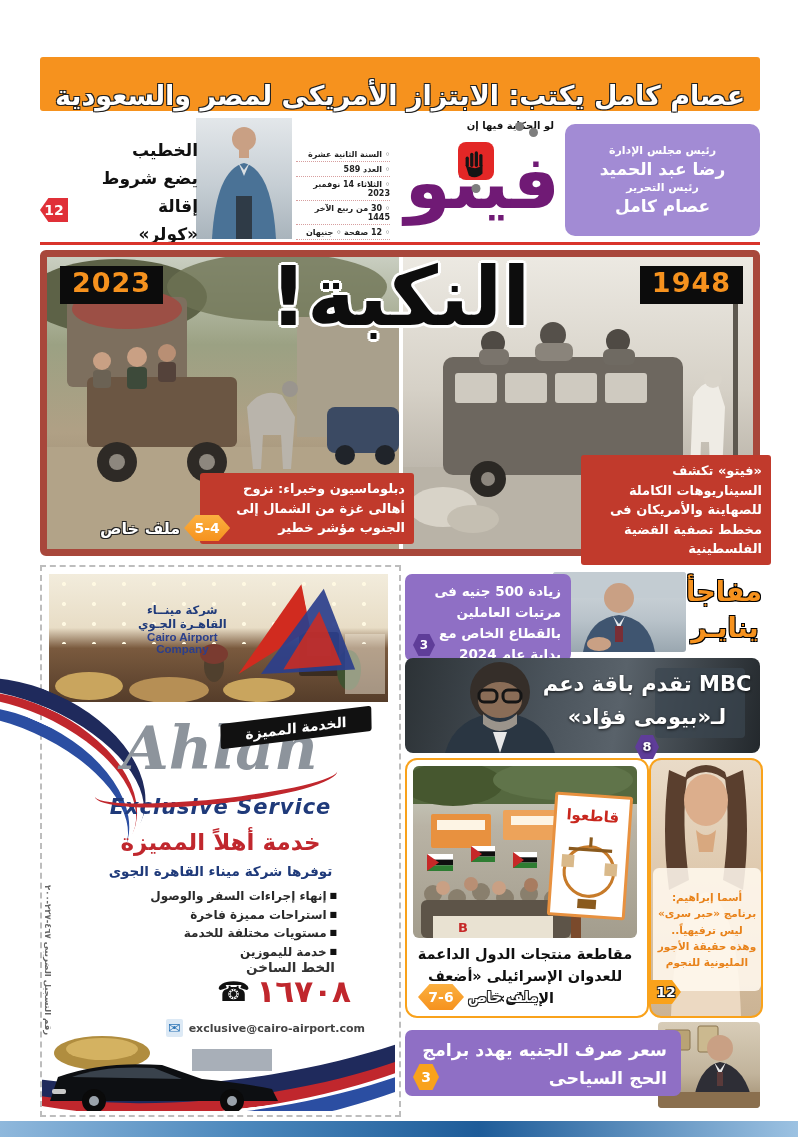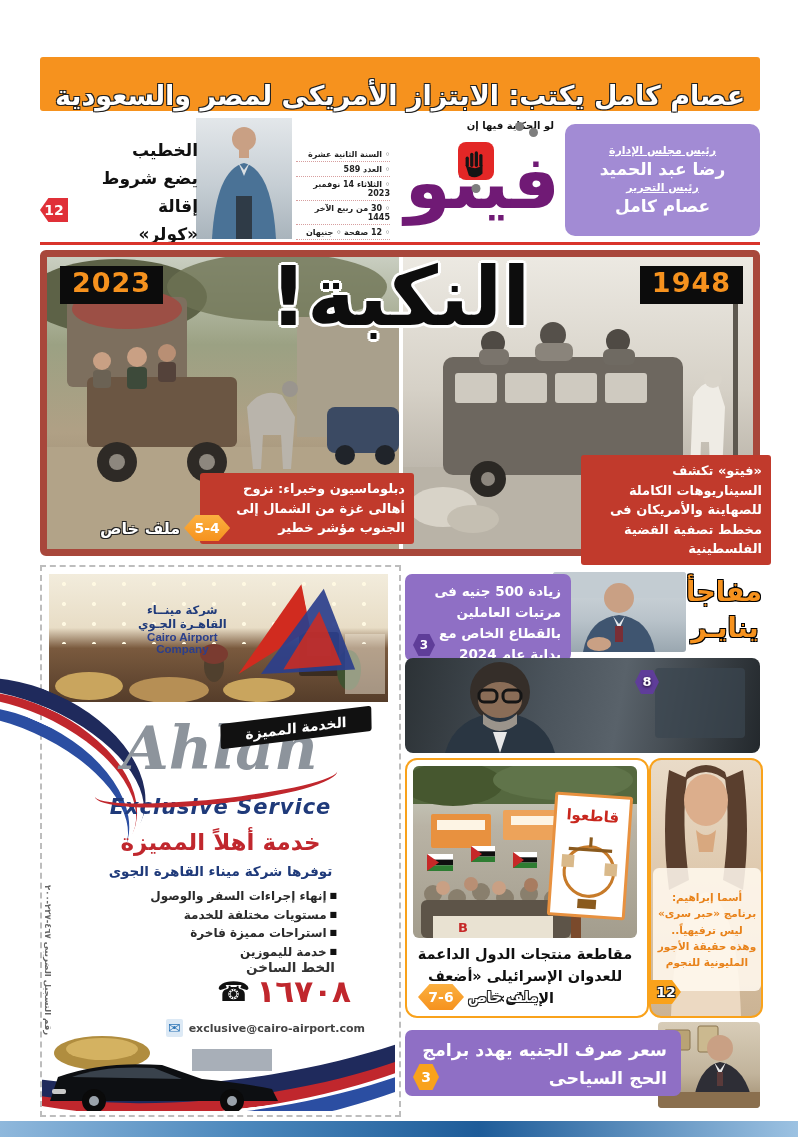--- a/index.html
+++ b/index.html
@@ -10,21 +10,21 @@
   .photo svg{display:block;width:100%;height:100%;}
   
   .ow{text-shadow:-2px -2px 0 #fff,2px -2px 0 #fff,-2px 2px 0 #fff,2px 2px 0 #fff,0 -3px 0 #fff,0 3px 0 #fff,-3px 0 0 #fff,3px 0 0 #fff;}
   .ob{text-shadow:-1px -1px 0 #222,1px -1px 0 #222,-1px 1px 0 #222,1px 1px 0 #222;}
   .obw{text-shadow:-1px -1px 0 #000,1px -1px 0 #000,-1px 1px 0 #000,1px 1px 0 #000,0 0 6px #fff;}
   
   .banner{position:absolute;left:40px;top:57px;width:720px;height:54px;background:#F6921E;border-radius:3px;display:flex;align-items:flex-end;justify-content:center;}
   .banner span{color:#fff;font-weight:800;font-size:27px;}
   
   .board-box{position:absolute;left:565px;top:124px;width:195px;height:112px;background:#A28BD4;border-radius:10px;color:#fff;display:flex;flex-direction:column;align-items:center;justify-content:center;gap:2px;}
-  .board-box .lbl{font-size:11px;font-weight:600;text-decoration:underline;}
+  .board-box .lbl{font-size:11px;font-weight:600;}
   .board-box .nm{font-size:17px;font-weight:800;}
   .logo-block{position:absolute;left:392px;top:118px;width:168px;height:122px;}
   .logo-tag{position:absolute;right:6px;top:2px;font-size:10px;font-weight:800;color:#111;}
   .logo-word{position:absolute;right:0;top:14px;width:100%;text-align:right;font-size:74px;line-height:100px;font-weight:700;color:#701a75;letter-spacing:-3px;}
   .logo-hand{position:absolute;left:50%;top:24px;transform:translateX(-50%);width:36px;height:38px;background:#E32726;border-radius:8px;display:flex;align-items:flex-end;justify-content:center;}
   .logo-dot{position:absolute;width:9px;height:9px;border-radius:50%;background:#7e7e7e;}
   .issue-info{position:absolute;left:296px;top:147px;width:94px;}
   .issue-info .row{font-size:8px;font-weight:800;color:#222;text-align:right;border-bottom:1px dotted #d79f9f;padding:3px 0 2px;}
   .issue-info .row::before{content:"◦ ";color:#555;}
   .khatib-headline{position:absolute;left:96px;top:136px;width:102px;font-size:17px;line-height:1.65;font-weight:900;color:#111;text-align:right;}
@@ -220,20 +220,21 @@
         <circle cx="95" cy="34" r="30" fill="#352e29"></circle>
         <path d="M40 95 Q50 58 95 54 Q140 58 150 95 Z" fill="#2a3642"></path>
         <ellipse cx="95" cy="42" rx="22" ry="18" fill="#8a6d57"></ellipse>
         <rect x="74" y="32" width="18" height="12" rx="5" fill="none" stroke="#151515" stroke-width="3"></rect>
         <rect x="98" y="32" width="18" height="12" rx="5" fill="none" stroke="#151515" stroke-width="3"></rect>
         <path d="M78 56 Q95 72 112 56 L112 66 Q95 80 78 66 Z" fill="#9b948b"></path>
         <path d="M88 74 L95 95 L102 74 Z" fill="#e8e8e8"></path>
       </svg>
   </div>
   <div class="mbc-overlay">
+    <span>MBC تقدم باقة دعم لـ«بيومى فؤاد»</span>
     <div style="display:flex;justify-content:center;margin-top:2px">
       <span class="hex" style="width:24px;height:24px;background:#5F3D99;font-size:13px">8</span>
     </div>
   </div>
 
   <div class="card" style="left:405px;top:758px;width:240px;height:256px"></div>
   <div class="photo" style="left:413px;top:766px;width:224px;height:172px;border-radius:6px;background:linear-gradient(180deg,#cfd6c8 0%,#b9b3a5 35%,#a39d8d 100%)">
     <svg viewBox="0 0 224 172">
       <rect x="0" y="0" width="224" height="38" fill="#55683f"></rect>
         <ellipse cx="40" cy="18" rx="50" ry="22" fill="#46572f"></ellipse>
@@ -360,22 +361,22 @@
 
     <div class="ribbon">الخدمة المميزة</div>
     <div class="ahlan">Ahlan</div>
     <div class="ahlan-swoosh"></div>
     <div class="excl">Exclusive Service</div>
     <div class="svc-title">خدمة أهلاً المميزة</div>
     <div class="provider">توفرها شركة ميناء القاهرة الجوى</div>
 
     <ul class="ad-bullets">
       <li>إنهاء إجراءات السفر والوصول</li>
+      <li>استراحات مميزة فاخرة</li>
       <li>مستويات مختلفة للخدمة</li>
-      <li>استراحات مميزة فاخرة</li>
       <li>خدمة لليموزين</li>
     </ul>
 
     <div class="hotline-lbl">الخط الساخن</div>
     <div class="phone-row">
       <span class="phone-ic">☎</span>
       <span class="phone-num">١٦٧٠٨</span>
     </div>
     <div class="email-row">
       <span class="mail-ic">✉</span>

